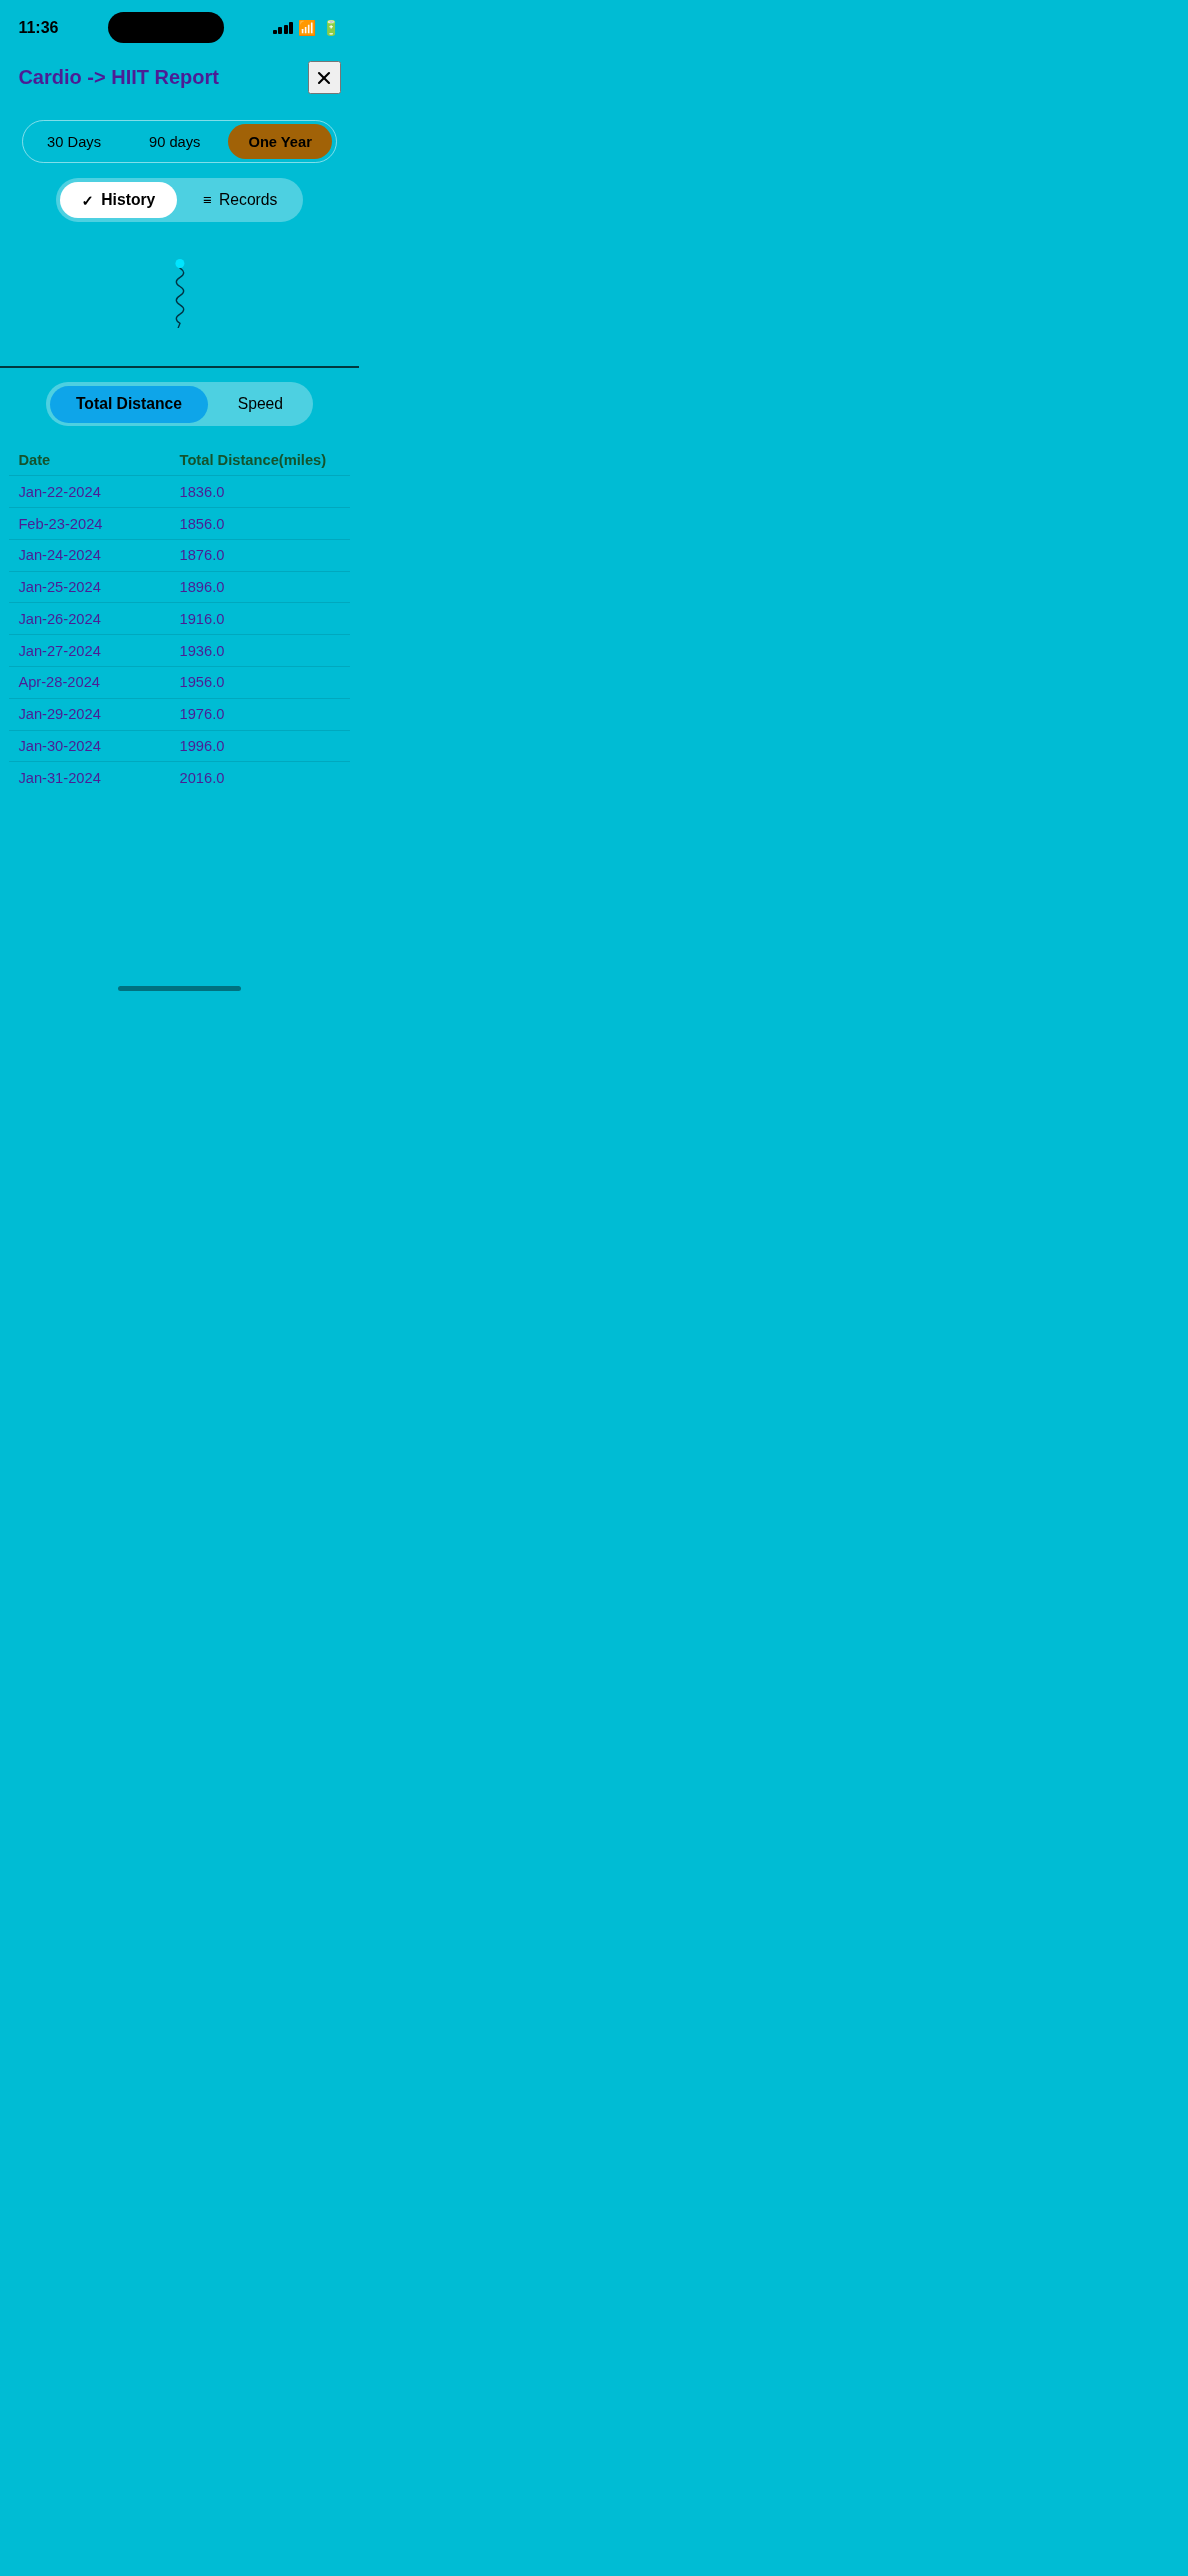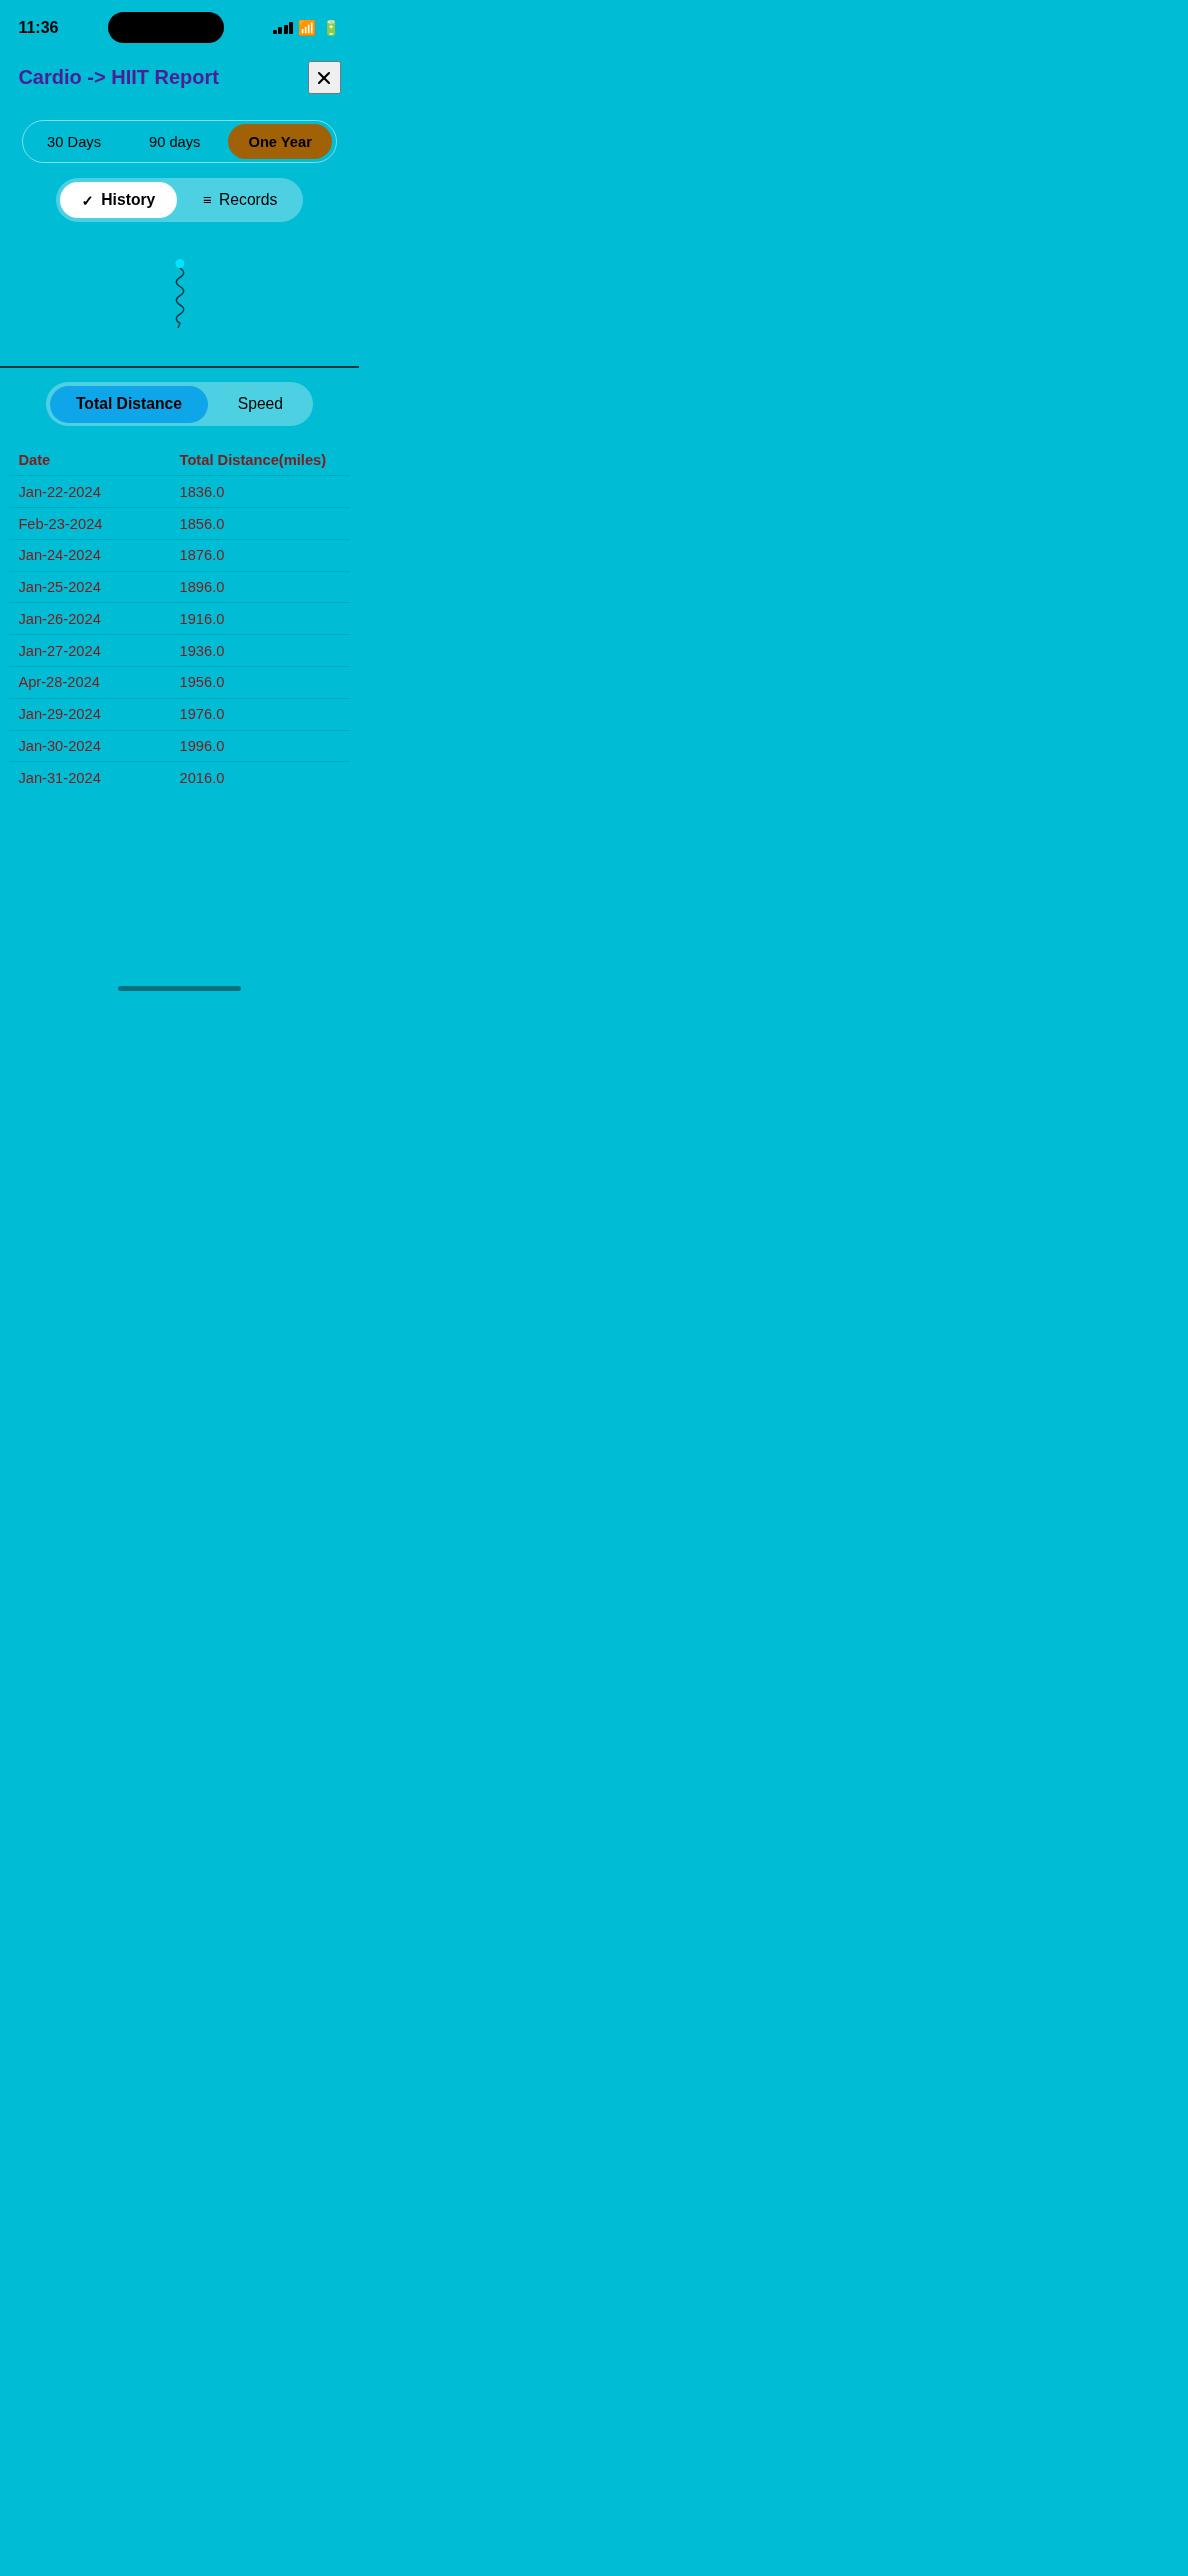--- a/index.html
+++ b/index.html
@@ -224,29 +224,29 @@
       width: 100%;
       padding: 0 9.2px;
     }
 
     .table-header {
       display: flex;
       justify-content: center;
       padding: 7.4px 9.2px;
       font-size: 14.7px;
       font-weight: 600;
-      color: #7f1d1d;
+      color: #14532d;
     }
 
     .table-row {
       display: flex;
       justify-content: space-between;
       padding: 7.4px 9.2px;
       font-size: 14.7px;
-      color: #7f1d1d;
+      color: #4c1d95;
       border-top: 0.9px solid rgba(0,0,0,0.1);
     }
 
     .col-date { flex: 1; }
     .col-value { flex: 1; text-align: left; }
 
     
     .home-indicator {
       display: flex;
       justify-content: center;

